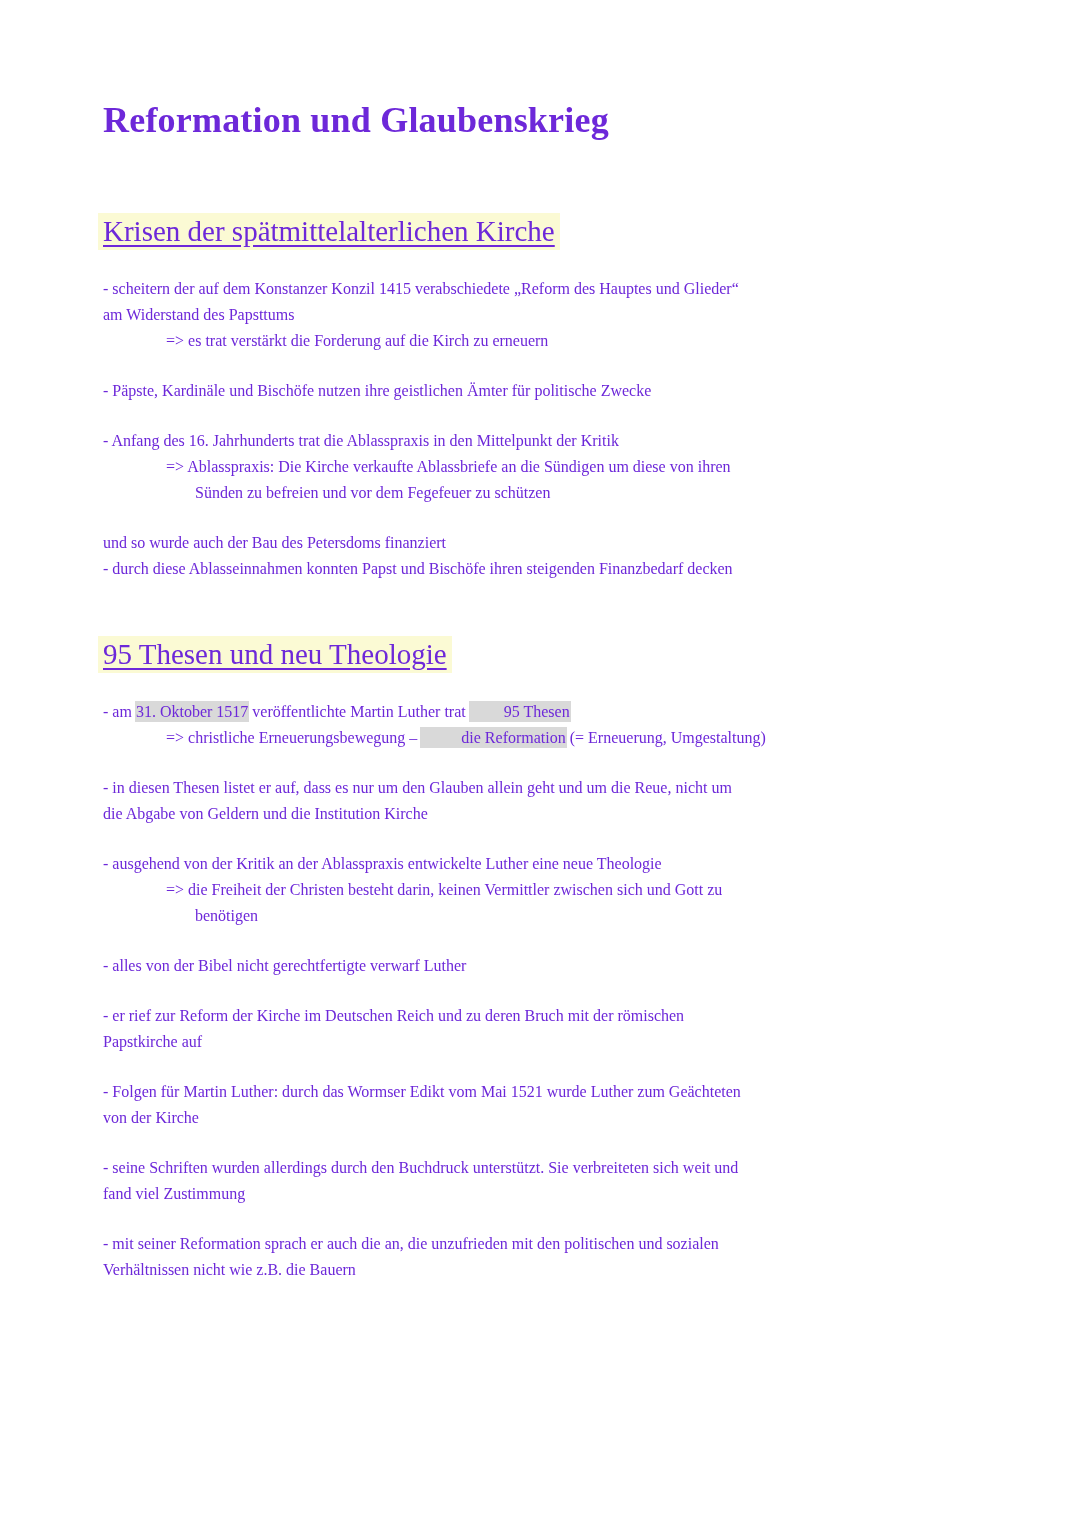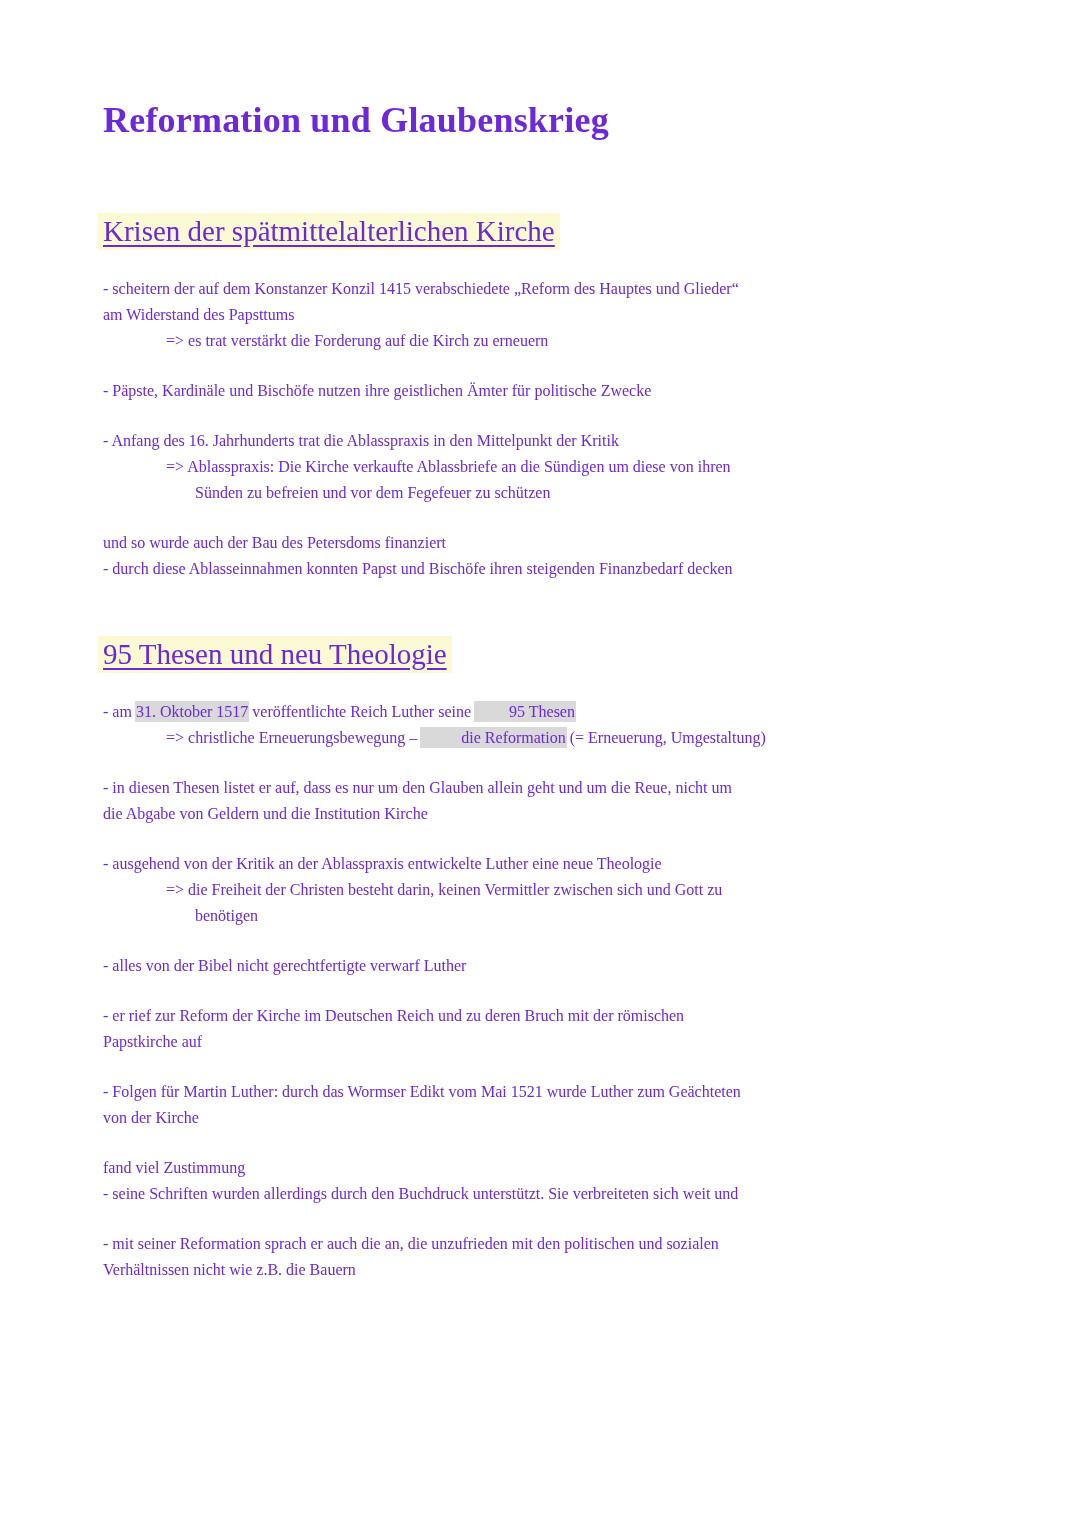--- a/index.html
+++ b/index.html
@@ -78,21 +78,21 @@
           <div class="line indent-2"><span>Sünden zu befreien und vor dem Fegefeuer zu schützen</span></div>
         </div>
         <div class="para">
           <div class="line"><span>und so wurde auch der Bau des Petersdoms finanziert</span></div>
           <div class="line"><span>- durch diese Ablasseinnahmen konnten Papst und Bischöfe ihren steigenden Finanzbedarf decken</span></div>
         </div>
       </div>
       <div class="section">
         <h2 class="section-heading"><span class="heading-text" style="background: rgb(251, 250, 212); text-align: center;">95 Thesen und neu Theologie</span></h2>
         <div class="para">
-          <div class="line"><span>- am </span><span class="hl-gray" style="background: rgb(217, 217, 217);">31. Oktober 1517</span><span> veröffentlichte Reich Luther seine </span><span class="hl-gray" style="background: rgb(217, 217, 217); padding-left: 35px;">95 Thesen</span></div>
+          <div class="line"><span>- am </span><span class="hl-gray" style="background: rgb(217, 217, 217);">31. Oktober 1517</span><span> veröffentlichte Martin Luther trat </span><span class="hl-gray" style="background: rgb(217, 217, 217); padding-left: 35px;">95 Thesen</span></div>
           <div class="line indent-1"><span>=&gt; christliche Erneuerungsbewegung – </span><span class="hl-gray" style="background: rgb(217, 217, 217); padding-left: 41px;">die Reformation</span><span> (= Erneuerung, Umgestaltung)</span></div>
         </div>
         <div class="para">
           <div class="line"><span>- in diesen Thesen listet er auf, dass es nur um den Glauben allein geht und um die Reue, nicht um</span></div>
           <div class="line"><span>die Abgabe von Geldern und die Institution Kirche</span></div>
         </div>
         <div class="para">
           <div class="line"><span>- ausgehend von der Kritik an der Ablasspraxis entwickelte Luther eine neue Theologie</span></div>
           <div class="line indent-1"><span>=&gt; die Freiheit der Christen besteht darin, keinen Vermittler zwischen sich und Gott zu</span></div>
           <div class="line indent-2"><span>benötigen</span></div>
@@ -102,22 +102,22 @@
         </div>
         <div class="para">
           <div class="line"><span>- er rief zur Reform der Kirche im Deutschen Reich und zu deren Bruch mit der römischen</span></div>
           <div class="line"><span>Papstkirche auf</span></div>
         </div>
         <div class="para">
           <div class="line"><span>- Folgen für Martin Luther: durch das Wormser Edikt vom Mai 1521 wurde Luther zum Geächteten</span></div>
           <div class="line"><span>von der Kirche</span></div>
         </div>
         <div class="para">
+          <div class="line"><span>- seine Schriften wurden allerdings durch den Buchdruck unterstützt. Sie verbreiteten sich weit und</span></div>
           <div class="line"><span>fand viel Zustimmung</span></div>
-          <div class="line"><span>- seine Schriften wurden allerdings durch den Buchdruck unterstützt. Sie verbreiteten sich weit und</span></div>
         </div>
         <div class="para">
           <div class="line"><span>- mit seiner Reformation sprach er auch die an, die unzufrieden mit den politischen und sozialen</span></div>
           <div class="line"><span>Verhältnissen nicht wie z.B. die Bauern</span></div>
         </div>
       </div>
     </div>
 </div>
 
 </body></html>

